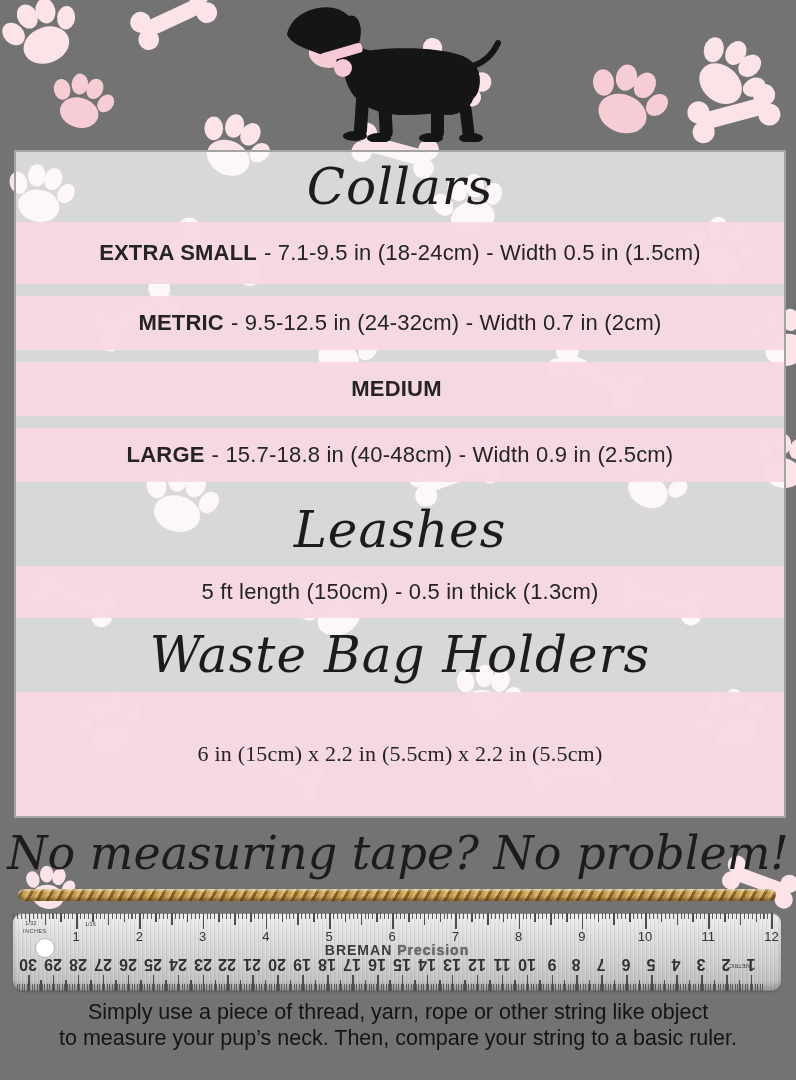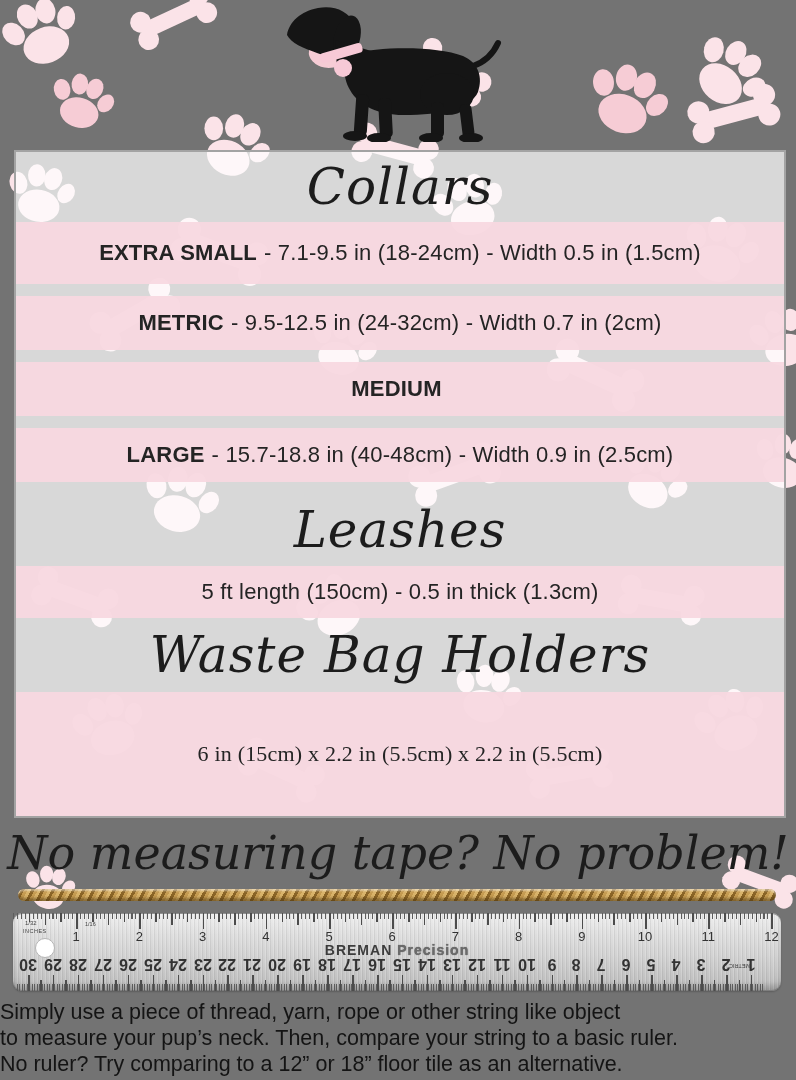--- a/index.html
+++ b/index.html
@@ -51,21 +51,21 @@
   .frac{position:absolute;left:12px;top:7px;font-size:6px;color:#444;}
   .unit{position:absolute;left:10px;top:15px;font-size:5.5px;color:#444;letter-spacing:0.5px;}
   .subfrac{position:absolute;left:72px;top:8px;font-size:5.5px;color:#444;}
   .metric{position:absolute;left:716px;bottom:22px;font-size:5.5px;color:#444;transform:rotate(180deg);}
   .brand{position:absolute;left:0;top:29px;width:100%;text-align:center;font-size:14px;color:#3c3c3c;
          letter-spacing:1px;}
   .brand .b1{font-weight:700;}
   .brand .b2{font-weight:800;color:#6b6b6b;text-shadow:0 0 1px #4a4a4a;}
 
   
-  .instructions{position:absolute;left:0;top:1000px;width:796px;z-index:1;text-align:left;
+  .instructions{position:absolute;left:0;top:1000px;width:796px;z-index:1;text-align:center;
                 font-size:21.5px;line-height:25.8px;color:#141414;font-weight:500;}
 </style>
 </head>
 <body>
 
 <div class="canvas">
 
   <svg class="pattern" id="pattern-svg" width="796" height="1080" viewBox="0 0 796 1080">
     <defs>
       <g id="paw">
@@ -341,16 +341,15 @@
         <div class="tick" style="left: 675.645px; height: 11px; bottom: 0px;"></div>
         <div class="tick" style="left: 700.575px; height: 11px; bottom: 0px;"></div>
         <div class="tick" style="left: 725.505px; height: 11px; bottom: 0px;"></div>
       </div>
     <div class="metric">METRIC</div>
   </div>
 
   <div class="instructions">
     <div>Simply use a piece of thread, yarn, rope or other string like object</div>
     <div>to measure your pup’s neck. Then, compare your string to a basic ruler.</div>
-    <div>No ruler? Try comparing to a 12” or 18” floor tile as an alternative.</div>
   </div>
 
 </div>
 
 </body></html>

